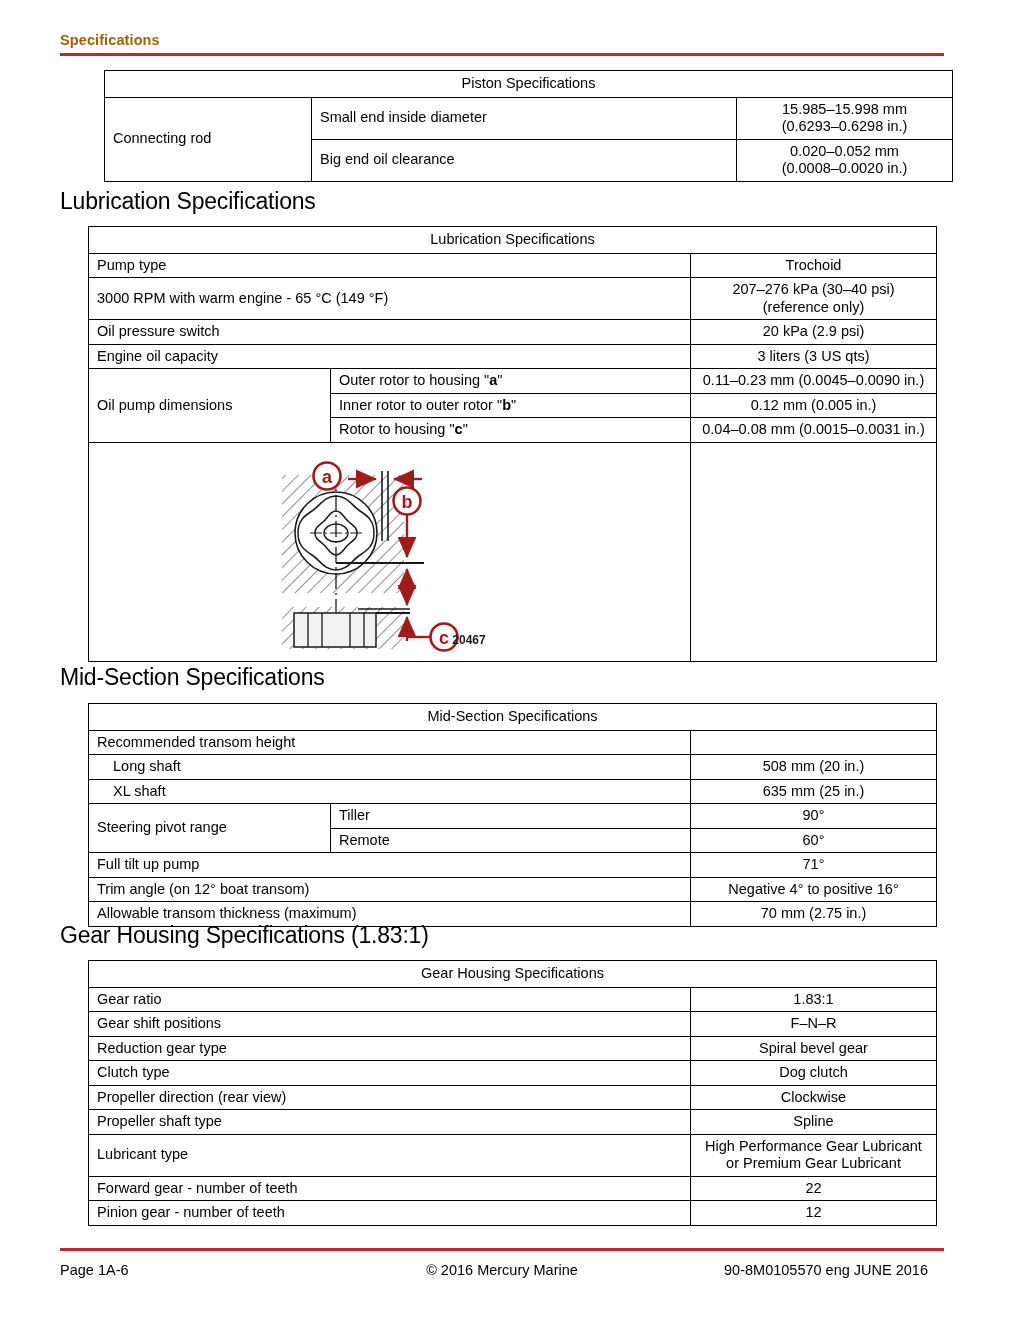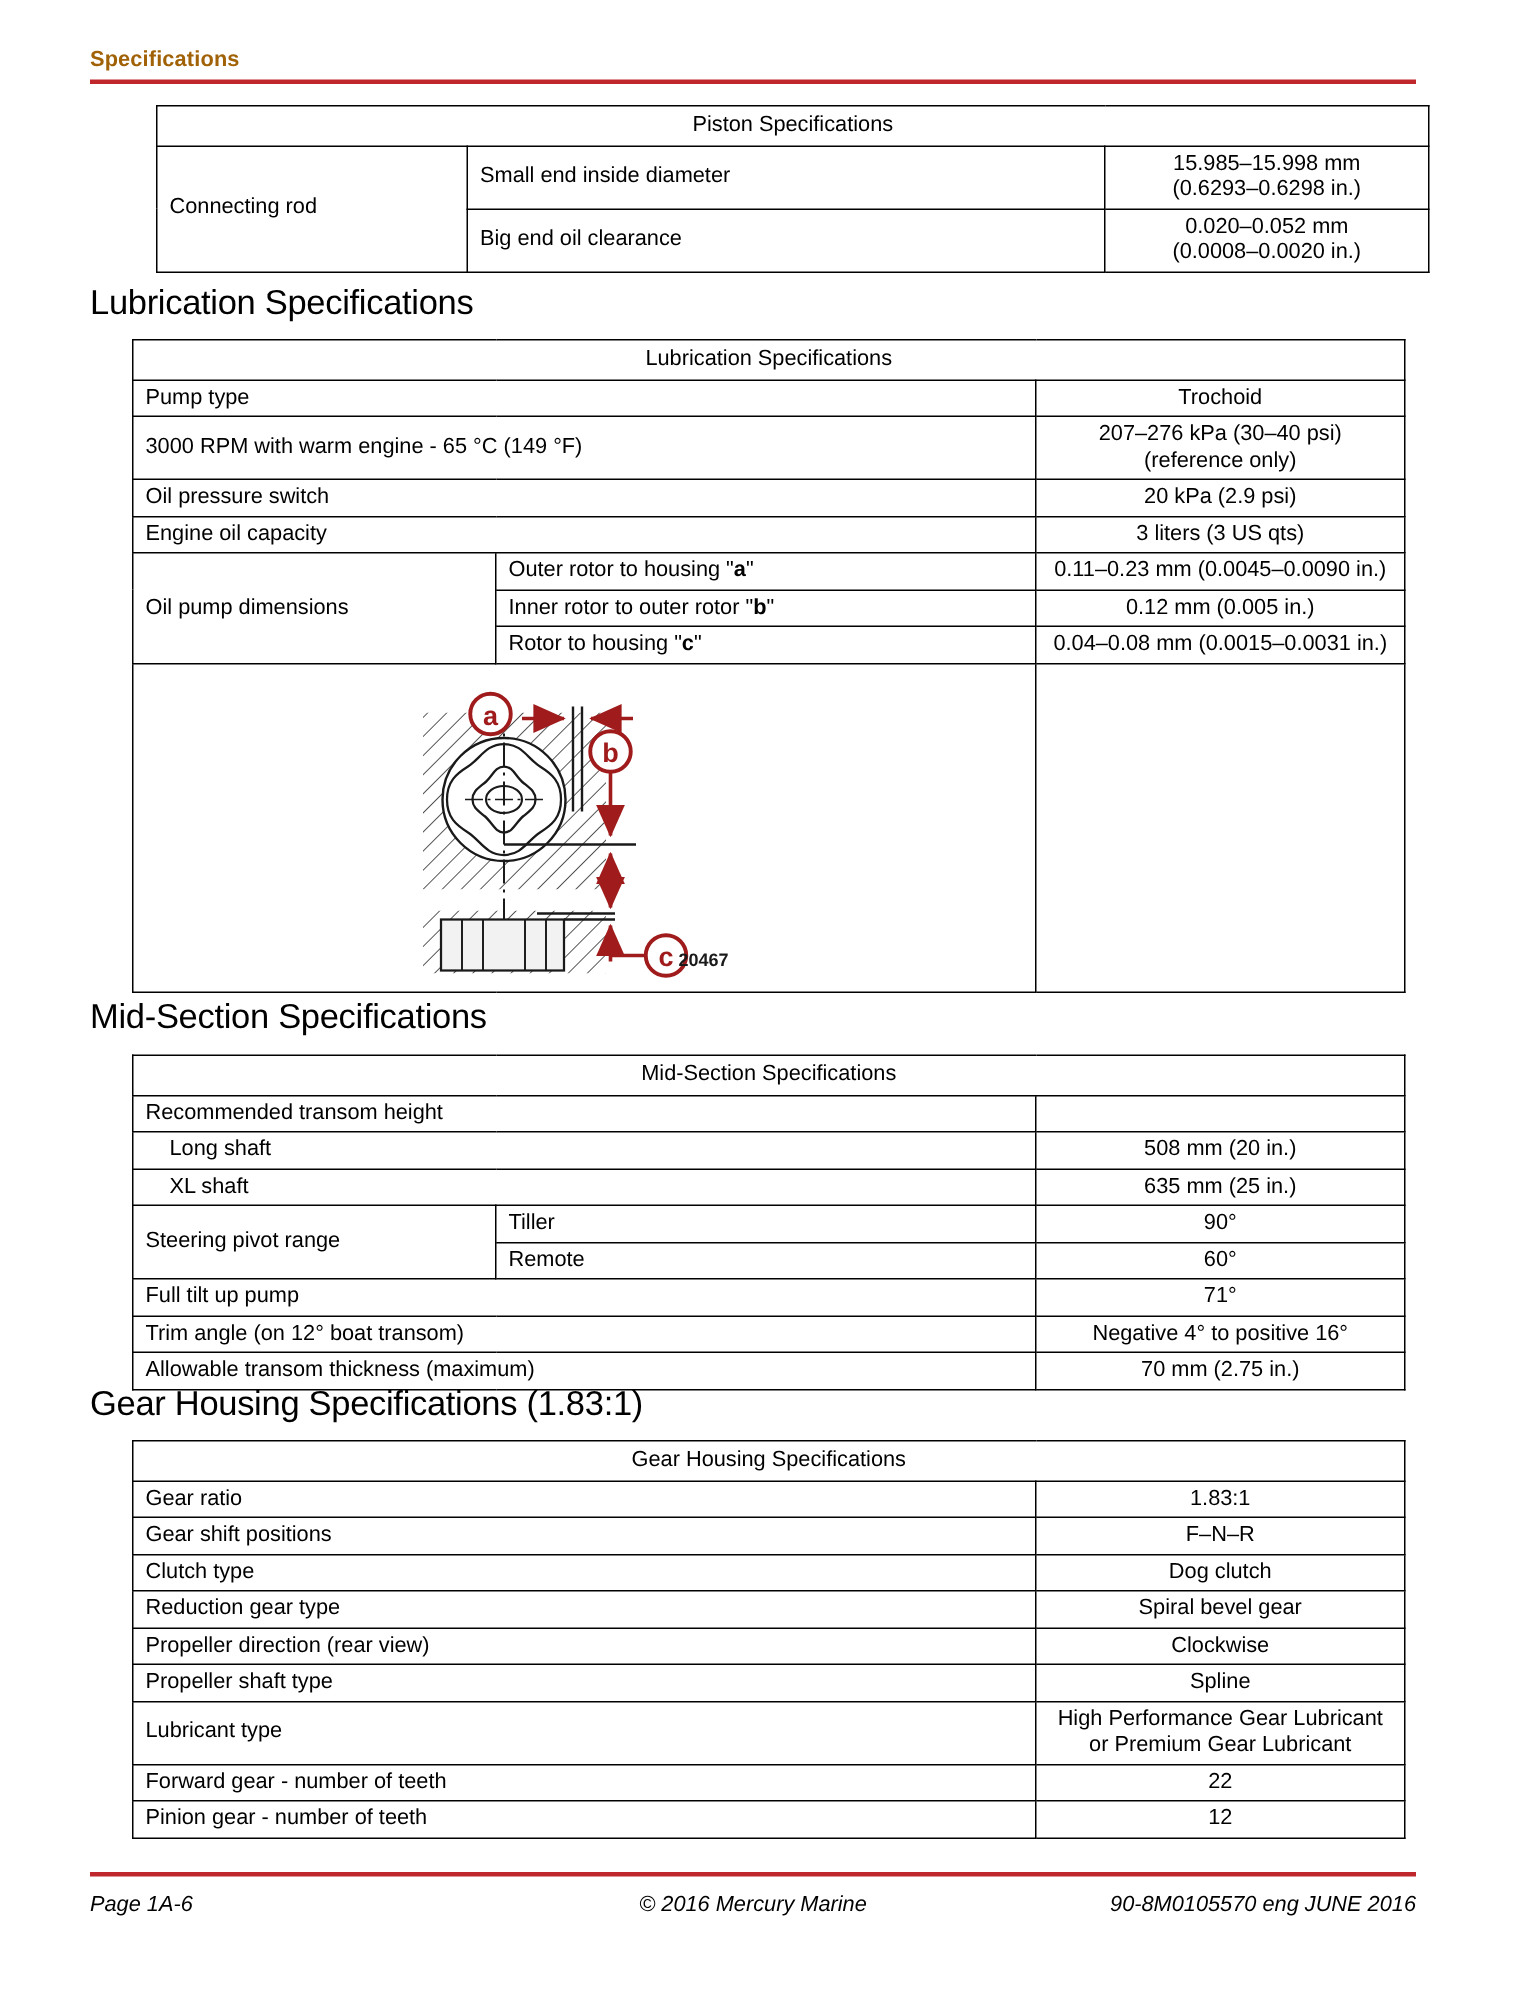--- a/index.html
+++ b/index.html
@@ -110,21 +110,20 @@
     width: 250px;
     height: 214px;
   }
 
   
   .footer {
     position: absolute;
     left: 60px;
     top: 1248px;
     width: 884px;
-    font-style: italic;
   }
   .footer-rule {
     height: 3px;
     background: #c0272d;
     width: 884px;
   }
   .footer-row {
     position: relative;
     margin-top: 9px;
     height: 20px;
@@ -137,21 +136,21 @@
     left: 0; top: 0;
   }
   .footer-center {
     position: absolute;
     left: 0; top: 0;
     width: 884px;
     text-align: center;
   }
   .footer-right {
     position: absolute;
-    right: 0; top: 0;
+    right: 16px; top: 0;
     text-align: right;
   }
 </style>
 </head>
 <body>
 
 <div class="page">
 
   <div class="header">
     <div class="header-title">Specifications</div>
@@ -395,26 +394,26 @@
       </tr>
       <tr>
         <td class="lbl">Gear ratio</td>
         <td class="val">1.83:1</td>
       </tr>
       <tr>
         <td class="lbl">Gear shift positions</td>
         <td class="val">F–N–R</td>
       </tr>
       <tr>
+        <td class="lbl">Reduction gear type</td>
+        <td class="val">Spiral bevel gear</td>
+      </tr>
+      <tr>
         <td class="lbl">Clutch type</td>
         <td class="val">Dog clutch</td>
-      </tr>
-      <tr>
-        <td class="lbl">Reduction gear type</td>
-        <td class="val">Spiral bevel gear</td>
       </tr>
       <tr>
         <td class="lbl">Propeller direction (rear view)</td>
         <td class="val">Clockwise</td>
       </tr>
       <tr>
         <td class="lbl">Propeller shaft type</td>
         <td class="val">Spline</td>
       </tr>
       <tr>

